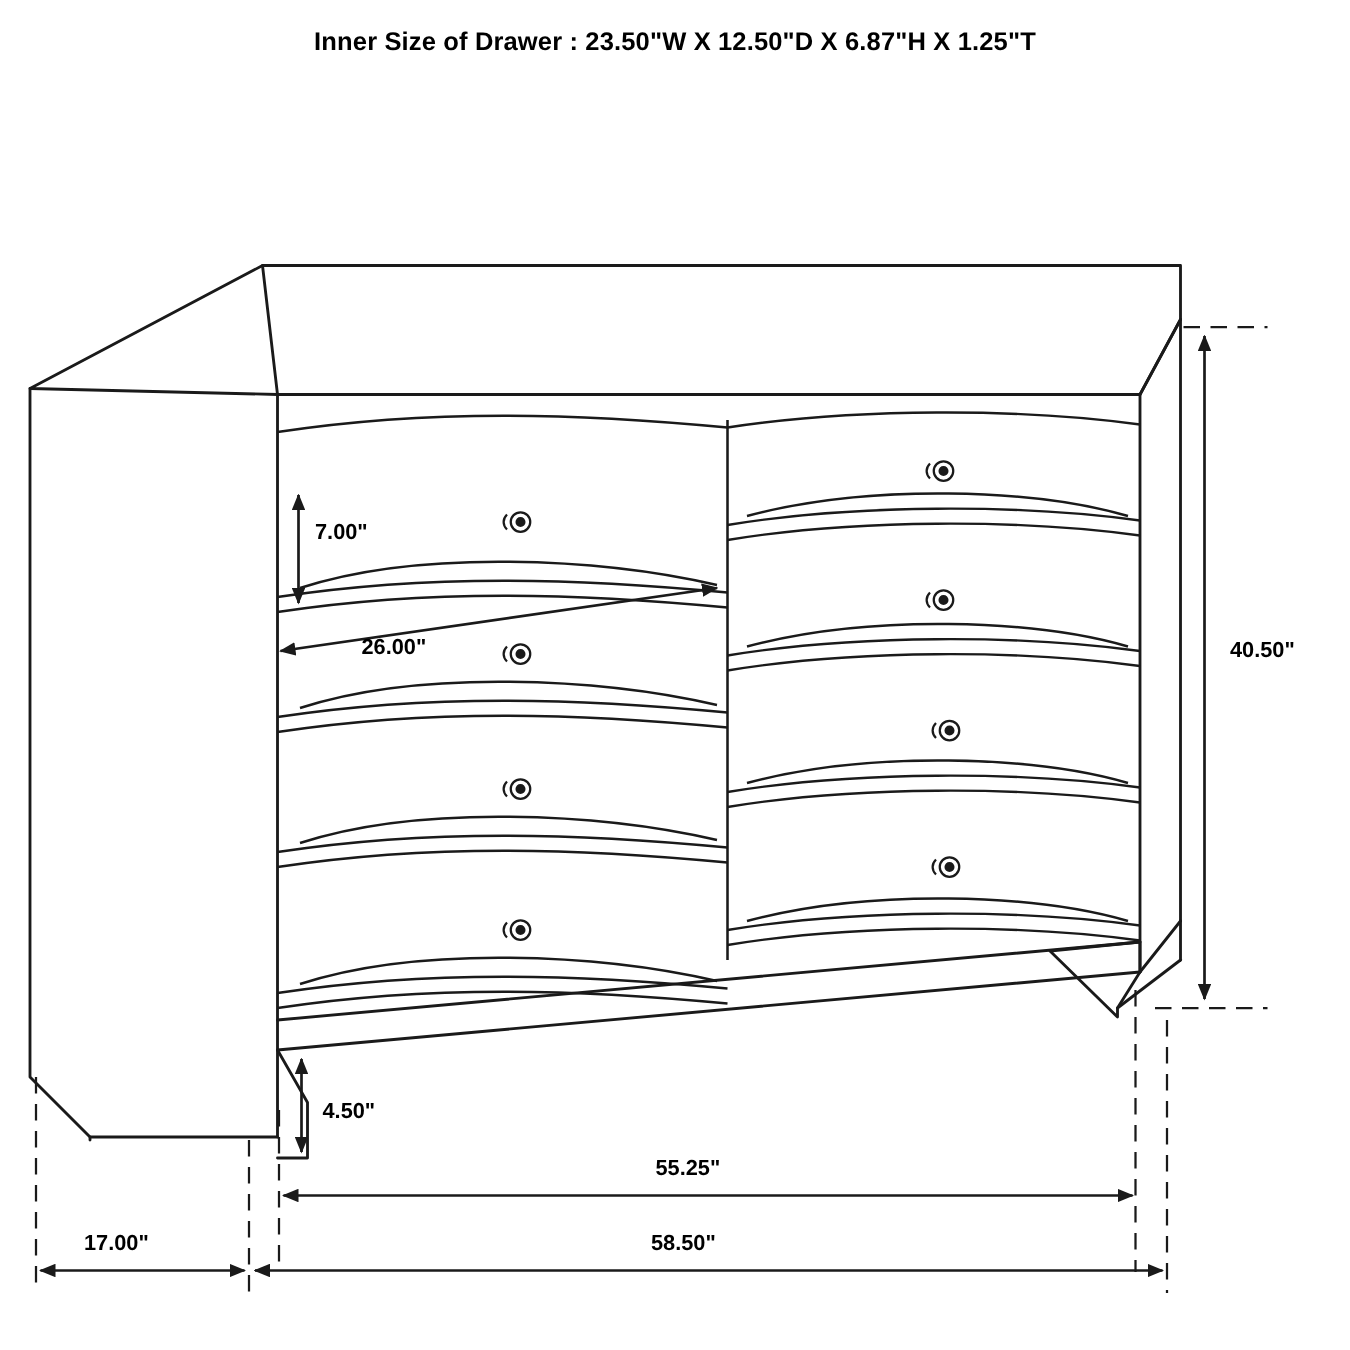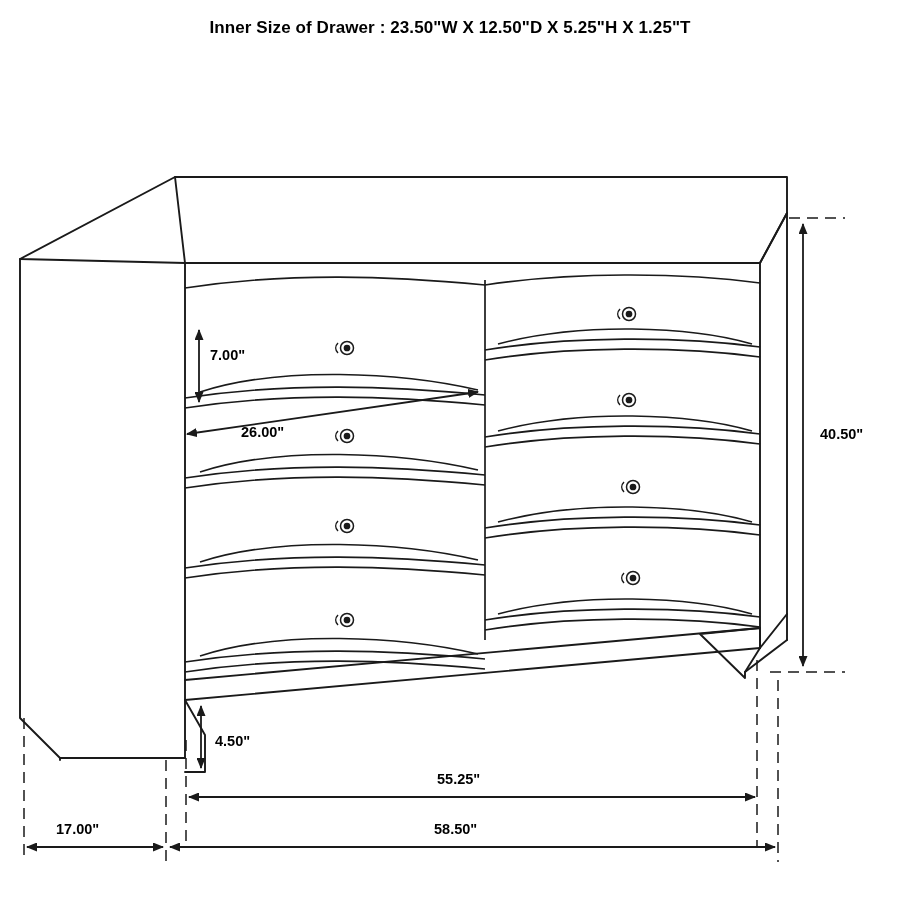--- a/index.html
+++ b/index.html
@@ -43,21 +43,21 @@
     font-size: 14.5px;
     font-weight: bold;
     white-space: nowrap;
   }
 </style>
 </head>
 <body>
 
 <div id="stage">
 
-  <div id="title">Inner Size of Drawer : 23.50"W X 12.50"D X 5.25"H X 1.25"T</div>
+  <div id="title">Inner Size of Drawer : 23.50"W X 12.50"D X 6.87"H X 1.25"T</div>
 
   <svg id="drawing" viewBox="0 0 900 900">
     <defs>
       <marker id="arrH" markerWidth="11" markerHeight="9" refX="10" refY="4.5" orient="auto" markerUnits="userSpaceOnUse">
         <path d="M0,0 L11,4.5 L0,9 z" fill="#1a1a1a"></path>
       </marker>
       <marker id="arrHs" markerWidth="11" markerHeight="9" refX="1" refY="4.5" orient="auto" markerUnits="userSpaceOnUse">
         <path d="M11,0 L0,4.5 L11,9 z" fill="#1a1a1a"></path>
       </marker>
     </defs>

